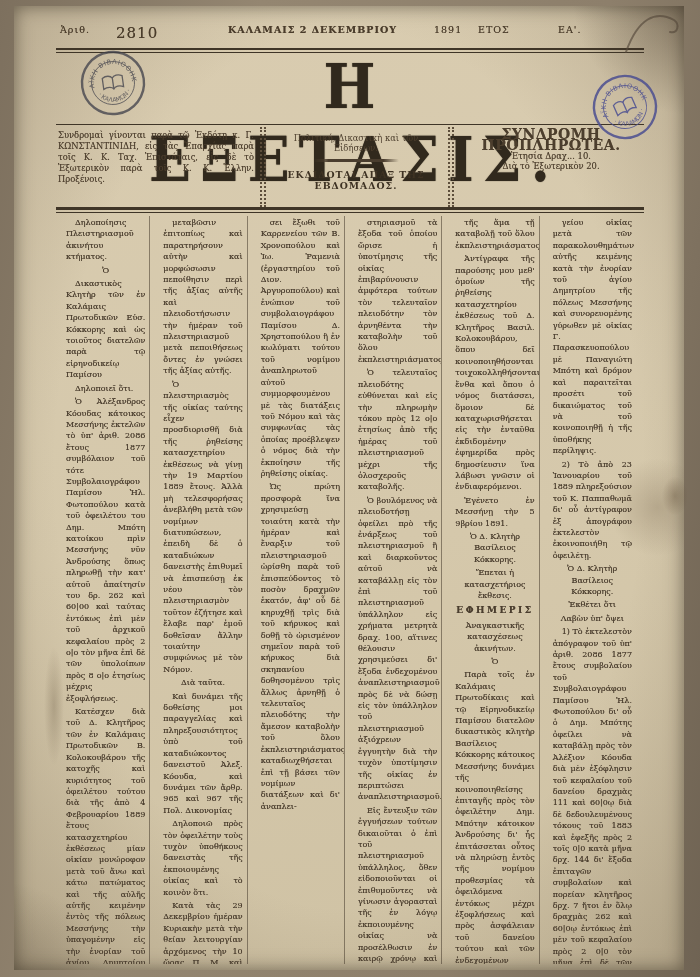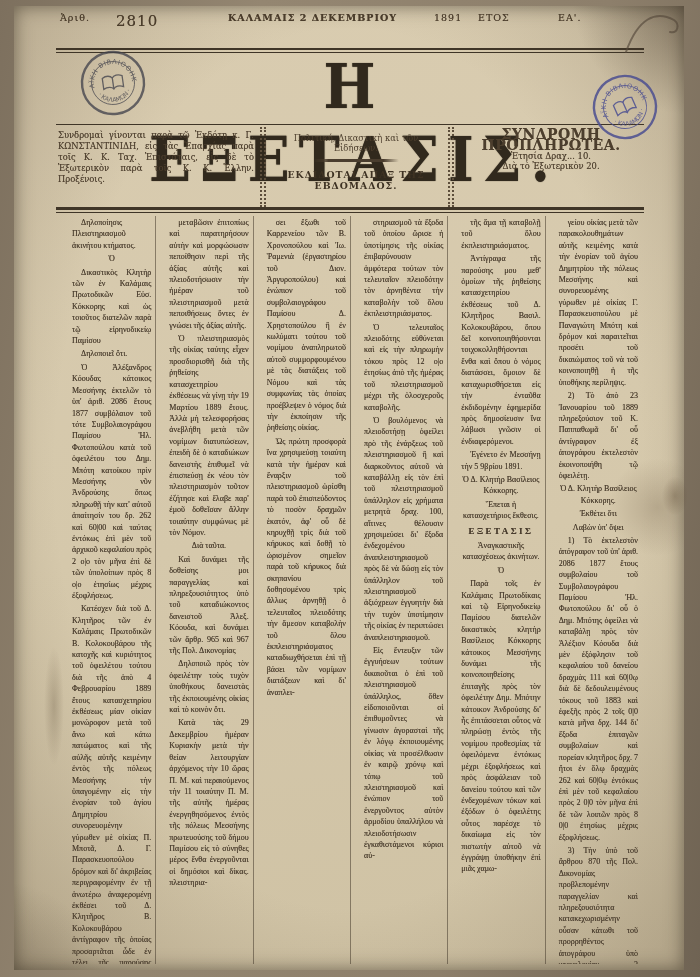--- a/index.html
+++ b/index.html
@@ -13,21 +13,21 @@
           radial-gradient(circle at 96% 52%, rgba(96,78,56,.25), transparent 6%),
           radial-gradient(ellipse at 50% 48%, rgba(0,0,0,0) 62%, rgba(100,84,62,.30) 100%),
           linear-gradient(175deg,#d9ccb0 0%,#d5c8ab 55%,#cfc2a4 100%);
         box-shadow:0 0 18px rgba(40,32,22,.55) inset;
         color:#473a2b;}
   .hline{position:absolute;left:42px;right:40px;border-top:2px solid #3f3527;}
   .hline.thin{border-top-width:1px;}
   .hline.thick{border-top-width:3px;}
 
   
-  .top-row{position:absolute;top:6px;left:0;right:0;height:14px;font-size:9.5px;
+  .top-row{position:absolute;top:18px;left:0;right:0;height:14px;font-size:9.5px;
            letter-spacing:1px;color:#4a3c2b;}
   .top-row span{position:absolute;white-space:nowrap;text-shadow:0 0 .6px rgba(74,60,43,.7);}
 
   
   .title{position:absolute;top:44px;left:120px;width:440px;text-align:center;
          font-size:55px;font-weight:bold;letter-spacing:9px;color:#31291d;
          transform:scaleY(1.12);transform-origin:top;
          text-shadow:0 0 1px rgba(49,41,29,.8);}
   .stamp{position:absolute;width:70px;height:70px;}
   .stamp svg{width:100%;height:100%;}
@@ -48,22 +48,22 @@
             background:linear-gradient(90deg,transparent,#4a3d2e 18%,#4a3d2e 82%,transparent);
             border-radius:2px;}
   .freq{font-size:9.3px;font-weight:bold;letter-spacing:1px;margin-top:7px;color:#3e3223;}
   .notice-right{position:absolute;left:446px;top:2px;width:182px;font-size:8.4px;
                 line-height:10.8px;color:#4c3e2d;text-shadow:0 0 .5px rgba(76,62,45,.6);}
   .notice-right .nr-title{text-align:center;font-weight:bold;font-size:14px;letter-spacing:.5px;}
   .notice-right .nr-line{text-align:center;}
   .notice-right .nr-par{text-align:justify;margin-top:1px;}
 
   
-  .columns{position:absolute;top:210px;left:54px;width:574px;height:748px;
-           display:flex;overflow:hidden;font-family:Liberation Serif, serif;}
+  .columns{position:absolute;top:210px;left:48px;width:574px;height:748px;
+           display:flex;overflow:hidden;}
   .col{flex:1 1 0;padding:1px 4px 0;overflow:hidden;
        font-size:8px;line-height:11.4px;color:#4a3d2e;
        text-shadow:0 0 .6px rgba(74,61,46,.75);}
   .col + .col{border-left:1px solid rgba(70,58,44,.55);padding-left:13px;}
   .blk-p{text-align:justify;text-indent:9px;margin:0 0 2px;}
   .blk-c{text-align:center;margin:2px 0;}
   .blk-h{text-align:center;font-weight:bold;letter-spacing:2.5px;font-size:9px;margin:4px 0 3px;}
 
   .flourish{position:absolute;left:604px;top:2px;width:84px;height:52px;z-index:6;}
   .blot1{position:absolute;left:648px;top:470px;width:26px;height:40px;border-radius:50%;
@@ -187,21 +187,21 @@
           <div class="blk-p">Ὁ τελευταῖος πλειοδότης εὐθύνεται καὶ εἰς τὴν πληρωμὴν τόκου πρὸς 12 ο|ο ἐτησίως ἀπὸ τῆς ἡμέρας τοῦ πλειστηριασμοῦ μέχρι τῆς ὁλοσχεροῦς καταβολῆς.</div>
           <div class="blk-p">Ὁ βουλόμενος νὰ πλειοδοτήσῃ ὀφείλει πρὸ τῆς ἐνάρξεως τοῦ πλειστηριασμοῦ ἢ καὶ διαρκοῦντος αὐτοῦ νὰ καταβάλλῃ εἰς τὸν ἐπὶ τοῦ πλειστηριασμοῦ ὑπάλληλον εἰς χρήματα μετρητὰ δραχ. 100, αἵτινες θέλουσιν χρησιμεύσει δι' ἔξοδα ἐνδεχομένου ἀναπλειστηριασμοῦ πρὸς δὲ νὰ δώσῃ εἰς τὸν ὑπάλληλον τοῦ πλειστηριασμοῦ ἀξιόχρεων ἐγγυητὴν διὰ τὴν τυχὸν ὑποτίμησιν τῆς οἰκίας ἐν περιπτώσει ἀναπλειστηριασμοῦ.</div>
           <div class="blk-p">Εἰς ἔντευξιν τῶν ἐγγυήσεων τούτων δικαιοῦται ὁ ἐπὶ τοῦ πλειστηριασμοῦ ὑπάλληλος, ὅθεν εἰδοποιοῦνται οἱ ἐπιθυμοῦντες νὰ γίνωσιν ἀγορασταὶ τῆς ἐν λόγῳ ἐκποιουμένης οἰκίας νὰ προσέλθωσιν ἐν καιρῷ χρόνῳ καὶ τόπῳ τοῦ πλειστηριασμοῦ καὶ ἐνώπιον τοῦ ἐνεργοῦντος αὐτὸν ἁρμοδίου ὑπαλλήλου νὰ πλειοδοτήσωσιν ἐγκαθιστάμενοι κύριοι αὐ-</div>
         </div>
       <div class="col">
           <div class="blk-p">τῆς ἅμα τῇ καταβολῇ τοῦ ὅλου ἐκπλειστηριάσματος.</div>
           <div class="blk-p">Ἀντίγραφα τῆς παρούσης μου μεθ' ὁμοίων τῆς ῥηθείσης κατασχετηρίου ἐκθέσεως τοῦ Δ. Κλητῆρος Βασιλ. Κολοκουβάρου, ὅπου δεῖ κοινοποιηθήσονται τοιχοκολληθήσονται ἔνθα καὶ ὅπου ὁ νόμος διατάσσει, ὅμοιον δὲ καταχωρισθήσεται εἰς τὴν ἐνταῦθα ἐκδιδομένην ἐφημερίδα πρὸς δημοσίευσιν ἵνα λάβωσι γνῶσιν οἱ ἐνδιαφερόμενοι.</div>
           <div class="blk-p">Ἐγένετο ἐν Μεσσήνῃ τὴν 5 9βρίου 1891.</div>
           <div class="blk-c">Ὁ Δ. Κλητὴρ Βασίλειος Κόκκορης.</div>
           <div class="blk-c">Ἕπεται ἡ κατασχετήριος ἔκθεσις.</div>
-          <div class="blk-h">ΕΞΕΤΑΣΙΣ</div>
+          <div class="blk-h">ΕΦΗΜΕΡΙΣ</div>
           <div class="blk-c">Ἀναγκαστικῆς κατασχέσεως ἀκινήτων.</div>
           <div class="blk-c">Ὁ</div>
           <div class="blk-p">Παρὰ τοῖς ἐν Καλάμαις Πρωτοδίκαις καὶ τῷ Εἰρηνοδικείῳ Παμίσου διατελῶν δικαστικὸς κλητὴρ Βασίλειος Κόκκορης κάτοικος Μεσσήνης δυνάμει τῆς κοινοποιηθείσης ἐπιταγῆς πρὸς τὸν ὀφειλέτην Δημ. Μπότην κάτοικον Ἀνδρούσης δι' ἧς ἐπιτάσσεται οὗτος νὰ πληρώσῃ ἐντὸς τῆς νομίμου προθεσμίας τὰ ὀφειλόμενα ἐντόκως μέχρι ἐξοφλήσεως καὶ πρὸς ἀσφάλειαν τοῦ δανείου τούτου καὶ τῶν ἐνδεχομένων τόκων καὶ ἐξόδων ὁ ὀφειλέτης οὗτος παρέσχε τὸ δικαίωμα εἰς τὸν πιστωτὴν αὑτοῦ νὰ ἐγγράψῃ ὑποθήκην ἐπὶ μιᾶς χαμω-</div>
         </div>
       <div class="col">
           <div class="blk-p">γείου οἰκίας μετὰ τῶν παρακολουθημάτων αὐτῆς κειμένης κατὰ τὴν ἐνορίαν τοῦ ἁγίου Δημητρίου τῆς πόλεως Μεσσήνης καὶ συνορευομένης γύρωθεν μὲ οἰκίας Γ. Παρασκευοπούλου μὲ Παναγιώτη Μπότη καὶ δρόμον καὶ παραιτεῖται προσέτι τοῦ δικαιώματος τοῦ νὰ τοῦ κοινοποιηθῇ ἡ τῆς ὑποθήκης περίληψις.</div>
           <div class="blk-p">2) Τὸ ἀπὸ 23 Ἰανουαρίου τοῦ 1889 πληρεξούσιον τοῦ Κ. Παππαθωμᾶ δι' οὗ ἀντίγραφον ἐξ ἀπογράφου ἐκτελεστὸν ἐκοινοποιήθη τῷ ὀφειλέτῃ.</div>
           <div class="blk-c">Ὁ Δ. Κλητὴρ Βασίλειος Κόκκορης.</div>
           <div class="blk-c">Ἐκθέτει ὅτι</div>
           <div class="blk-c">Λαβὼν ὑπ' ὄψει</div>

